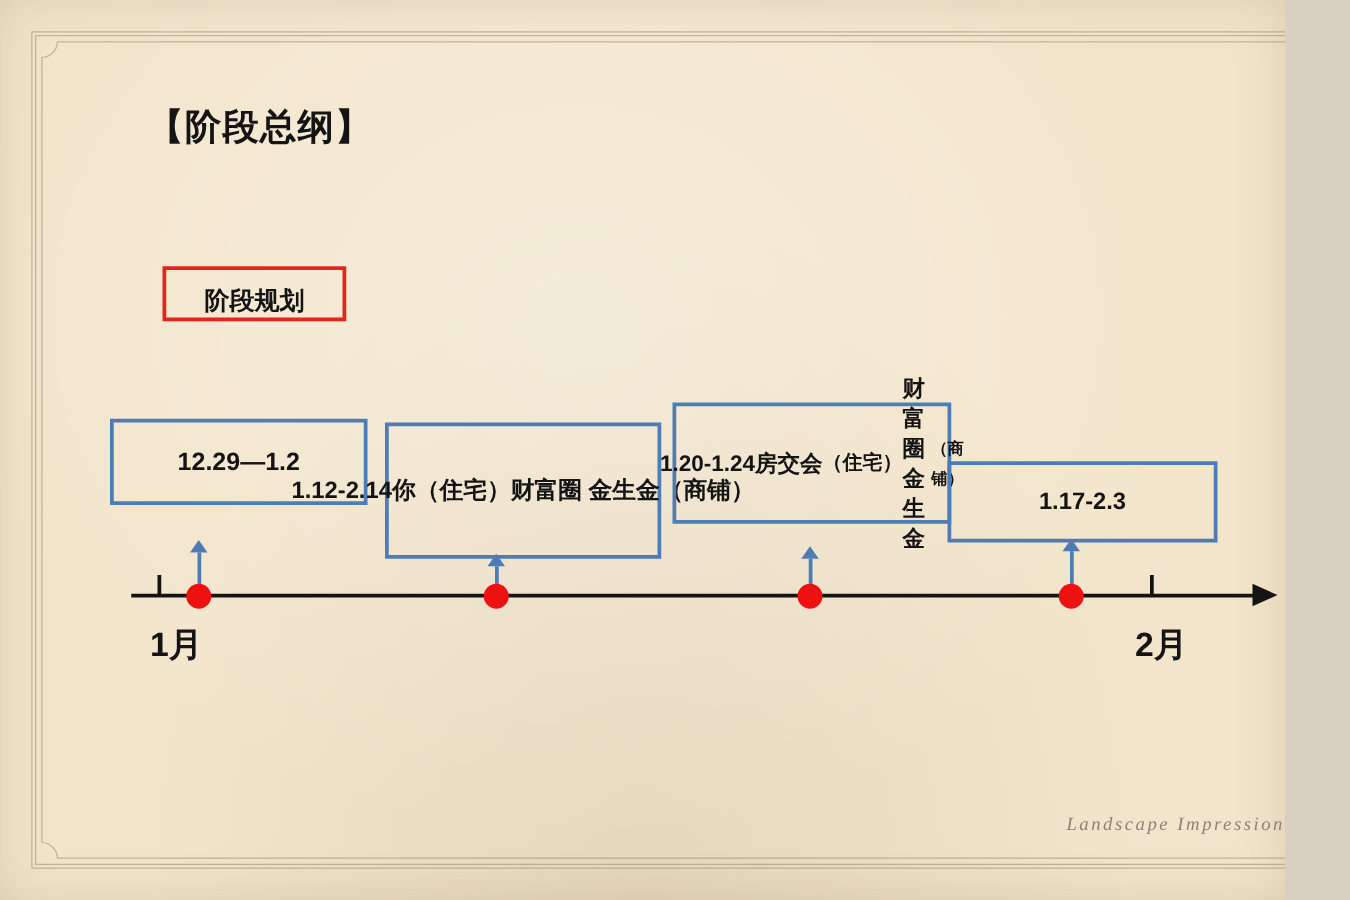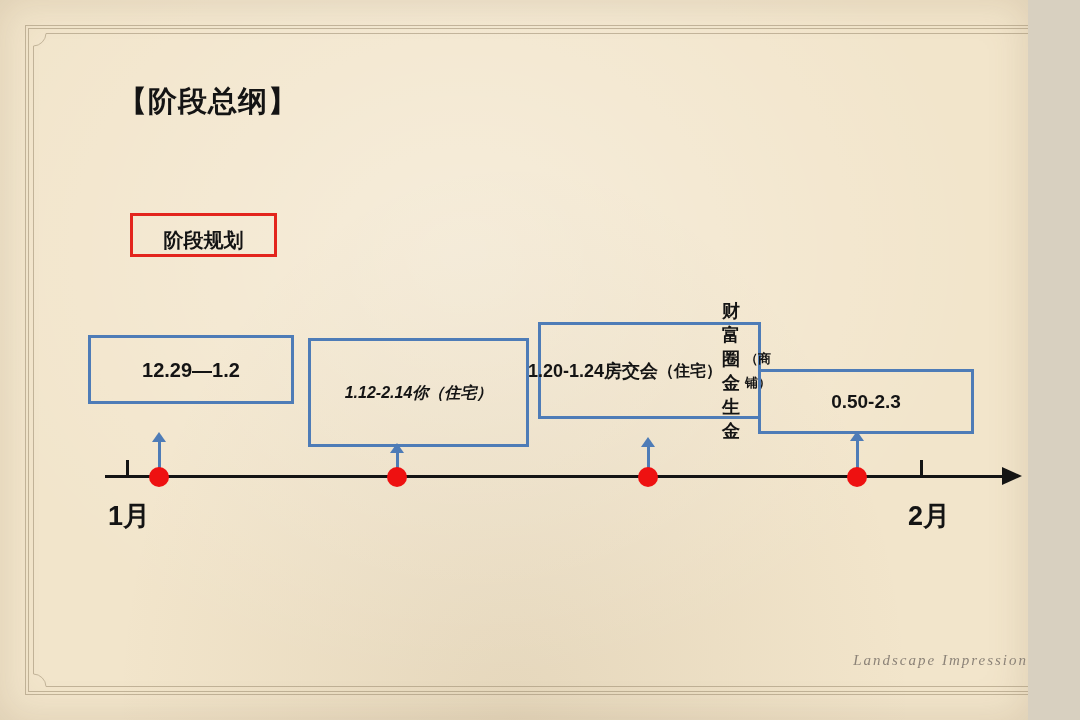--- a/index.html
+++ b/index.html
@@ -54,21 +54,21 @@
     flex-direction: row;
     align-items: center;
     justify-content: center;
     text-align: center;
     font-weight: bold;
     background: transparent;
   }
   .event-box .ln { white-space: nowrap; }
   .event-1 { left: 88px;  top: 335px; width: 200px; height: 63px;  font-size: 20px; }
   .event-1 .ln { line-height: 28px; }
-  .event-2 { left: 308px; top: 338px; width: 215px; height: 103px; font-size: 16px; font-style: italic; }
+  .event-2 { left: 308px; top: 338px; width: 215px; height: 103px; font-size: 19px; }
   .event-2 .ln { line-height: 25px; }
   .event-3 { left: 538px; top: 322px; width: 217px; height: 91px;  font-size: 18px; }
   .event-3 .ln { line-height: 24px; }
   .event-3 .ln.small { font-size: 16px; line-height: 15px; }
   .event-3 .mixed-row { display: flex; align-items: center; justify-content: center; gap: 5px; line-height: 24px; }
   .event-3 .mixed-row .small-inline { font-size: 13px; }
   .event-4 { left: 758px; top: 369px; width: 210px; height: 59px;  font-size: 19px; }
   .event-4 .ln { line-height: 26px; }
 
   .tl-line {
@@ -118,21 +118,21 @@
     flex: 1 1 auto;
     background: #4e7cb7;
   }
   .month-label {
     position: absolute;
     top: 498px;
     font-size: 27px;
     font-weight: bold;
     white-space: nowrap;
   }
-  .month-label.start { left: 108px; }
+  .month-label.start { left: 120px; }
   .month-label.end   { left: 908px; text-align: center; }
   .watermark {
     position: absolute;
     left: 0; right: 0;
     top: 652px;
     text-align: right;
     font-family: "Liberation Serif", "DejaVu Serif", serif;
     font-style: italic;
     font-size: 15px;
     letter-spacing: 2px;
@@ -158,33 +158,34 @@
     <span>阶段规划</span>
   </div>
 
   <div class="event-box event-1">
     <div class="ln">12.29—1.2</div>
   </div>
 
   <div class="event-box event-2">
     <div class="ln">1.12-2.14</div>
     <div class="ln">你（住宅）</div>
+    <div class="ln">财富圈 金生金（商铺）</div>
   </div>
 
   <div class="event-box event-3">
     <div class="ln">1.20-1.24房交会</div>
     <div class="ln small">（住宅）</div>
     <div class="mixed-row">
       <span>财富圈 金生金</span>
       <span class="small-inline">（商铺）</span>
     </div>
   </div>
 
   <div class="event-box event-4">
-    <div class="ln">0.50-2.3</div>
+    <div class="ln">1.17-2.3</div>
   </div>
 
   <div class="up-arrow" style="left:151px; top:432px; height:36px;">
     <div class="head"></div>
     <div class="shaft"></div>
   </div>
   <div class="up-arrow" style="left:389px; top:443px; height:25px;">
     <div class="head"></div>
     <div class="shaft"></div>
   </div>

